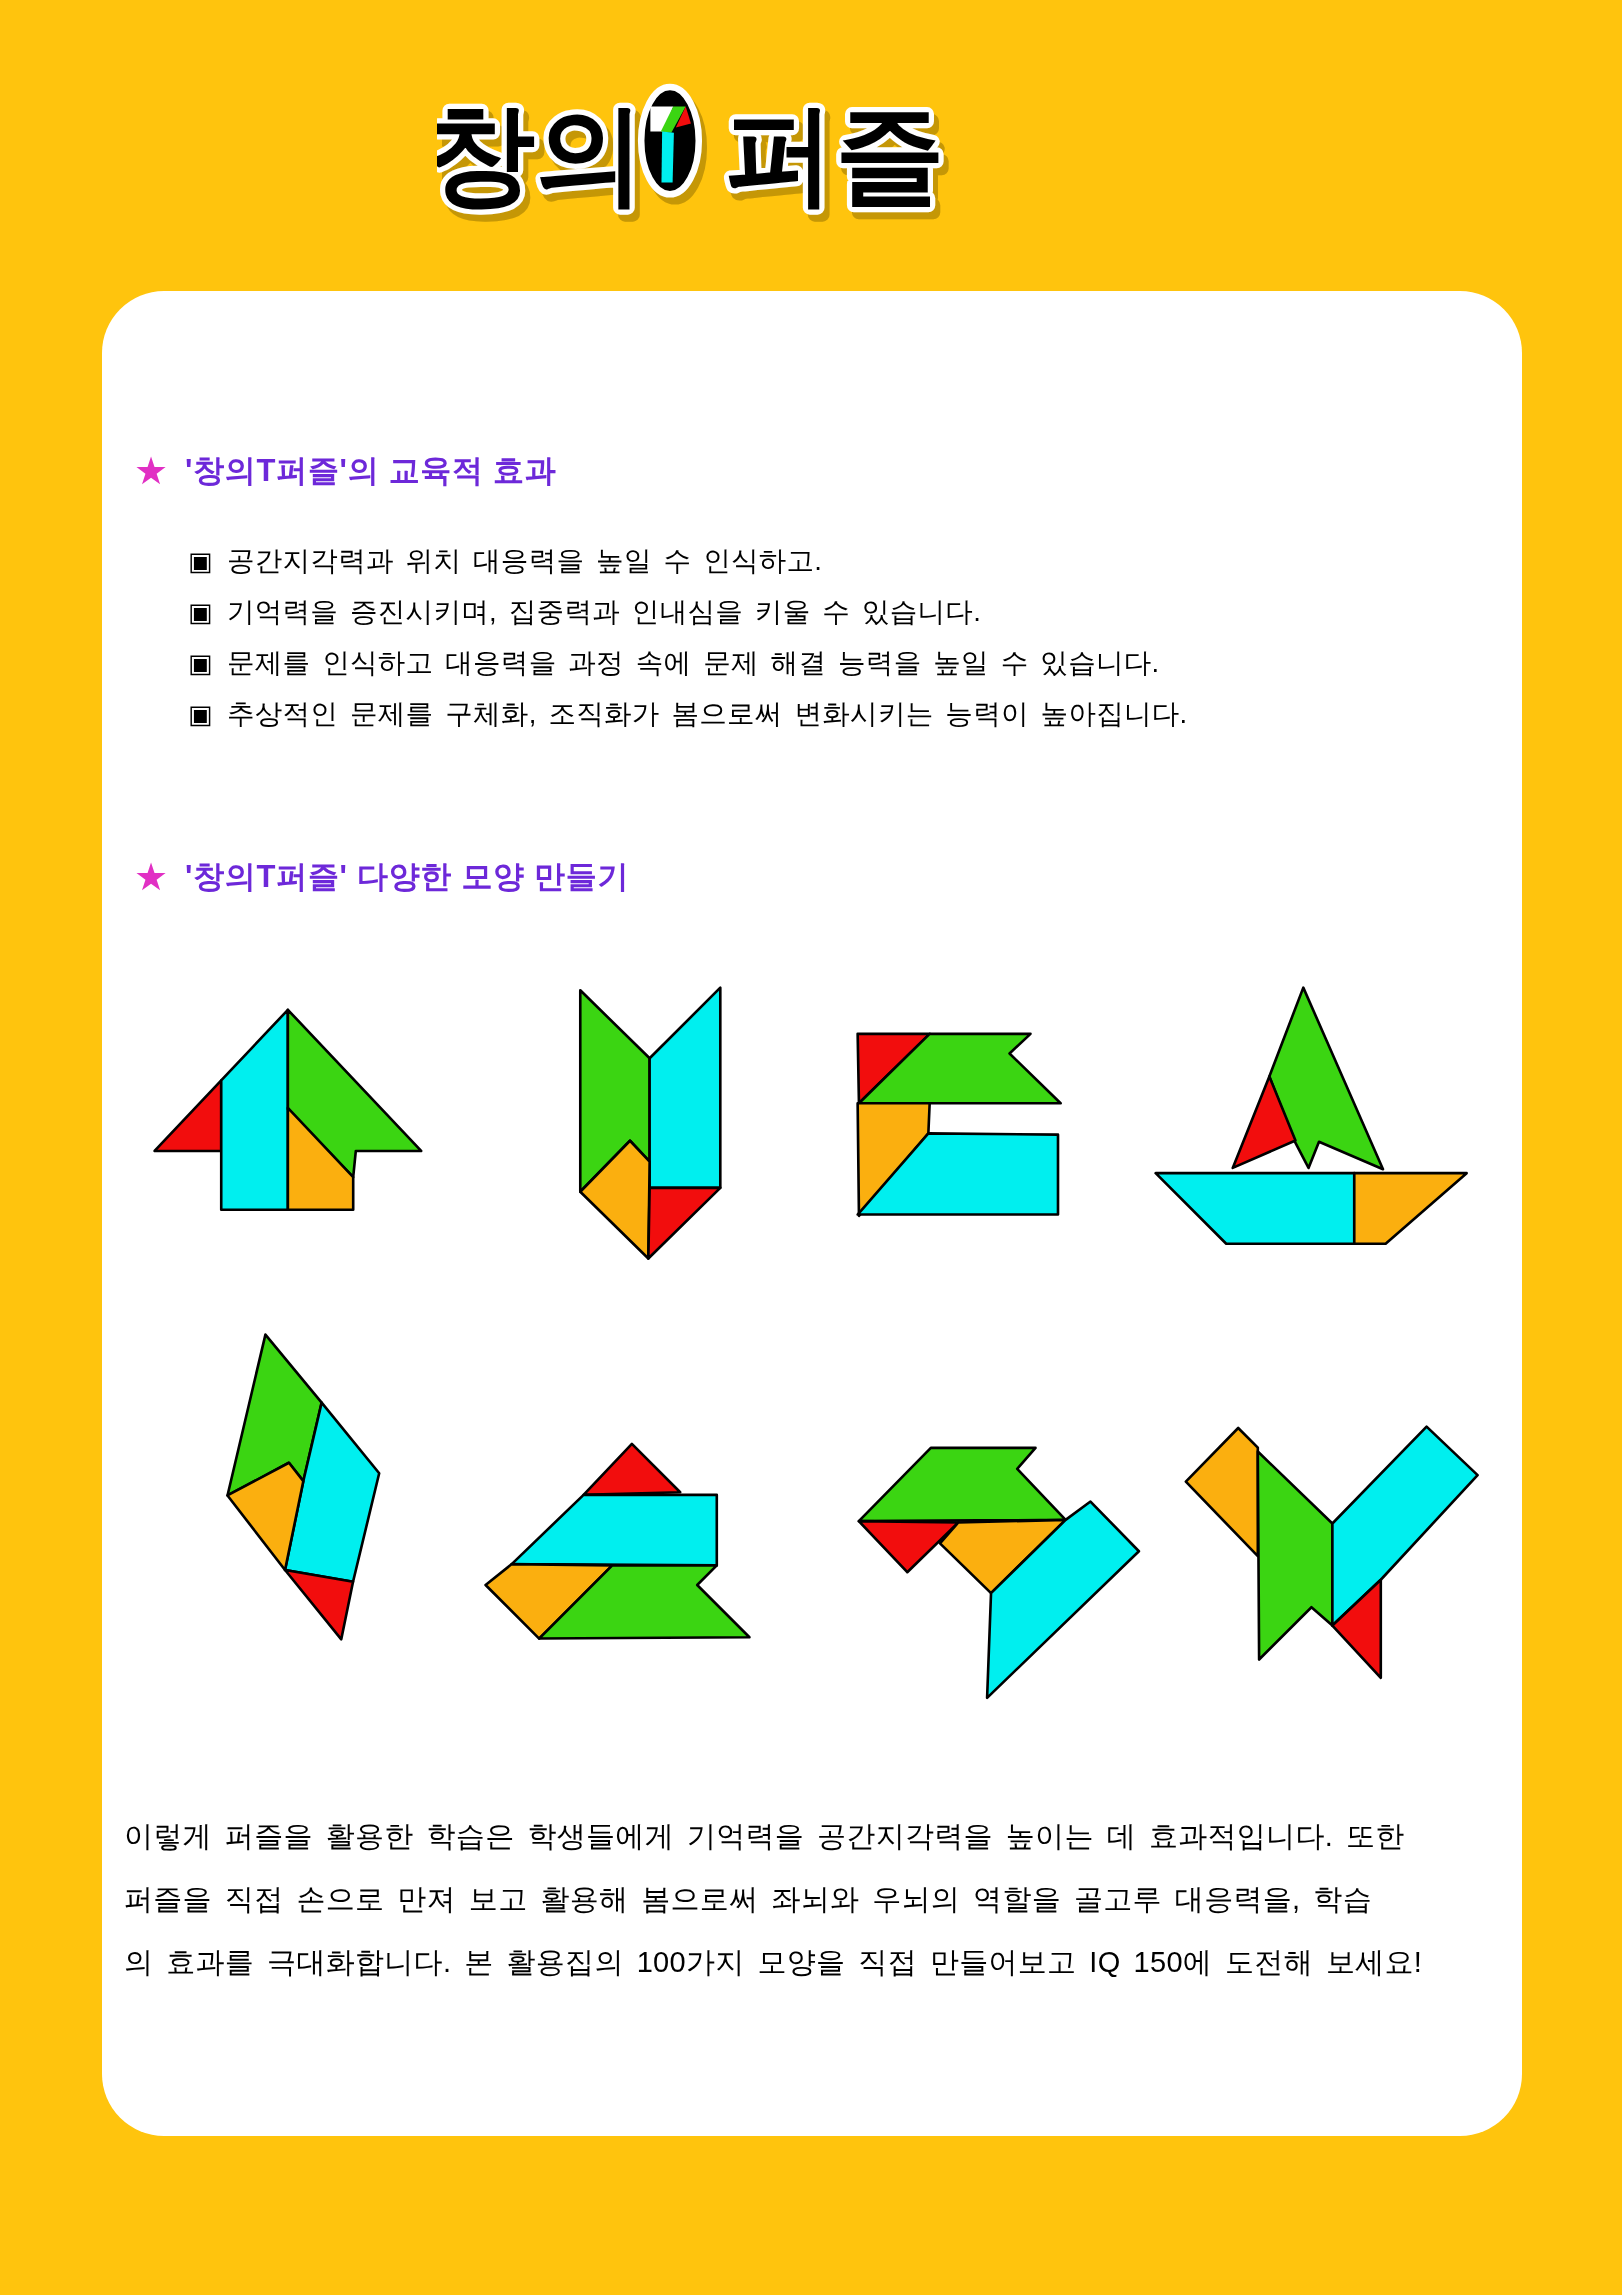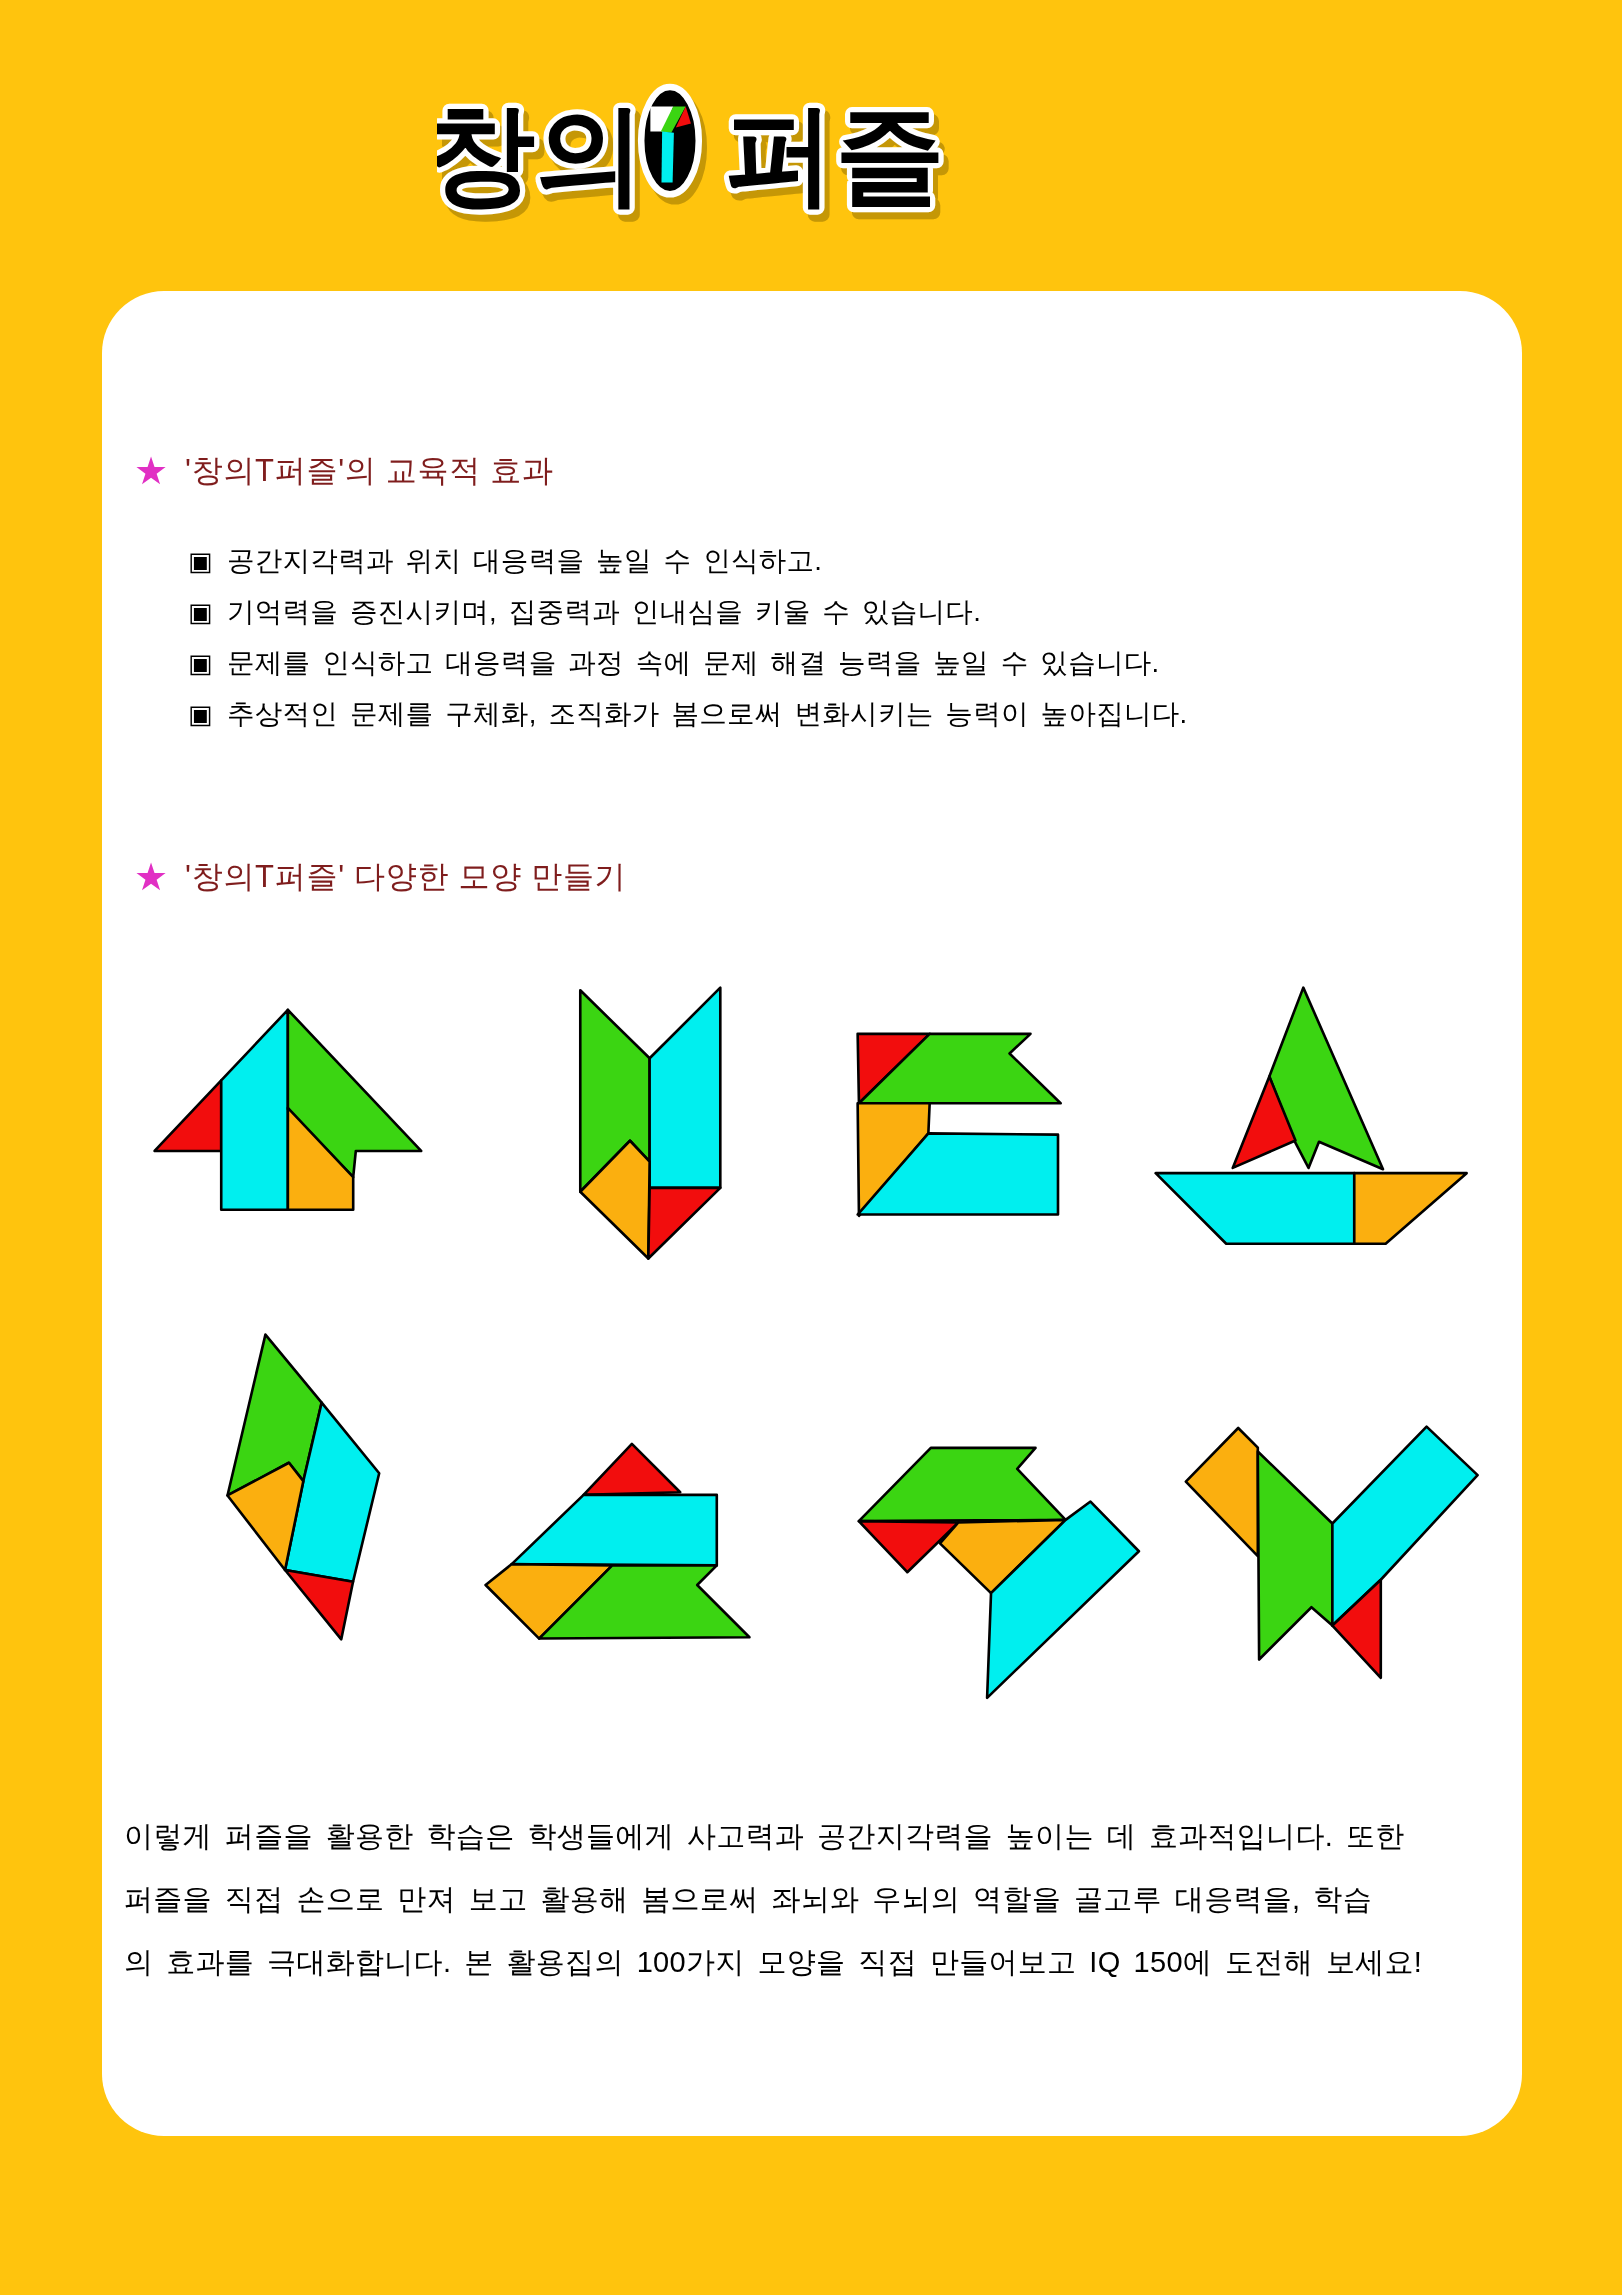--- a/index.html
+++ b/index.html
@@ -10,21 +10,21 @@
   #logo{position:absolute;left:0;top:75px;width:1390px;height:164px;display:flex;justify-content:center;align-items:center;}
   #logo svg{filter:drop-shadow(5.9px 7.2px 0 rgba(140,105,0,0.50));}
   .logo-text{font-family:"Liberation Sans","DejaVu Sans",sans-serif;font-weight:bold;}
 
   
   #card{position:absolute;left:102px;top:291px;width:1420px;height:1845px;background:var(--c-card,#fff);border-radius:62px;}
 
   
   .section-heading{position:absolute;display:flex;align-items:center;gap:17px;}
   .star{color:var(--c-star,#E130C4);font-size:38px;line-height:1;}
-  .heading-text{color:#7f1d1d;font-size:31px;font-weight:normal;letter-spacing:0.7px;}
+  .heading-text{color:#6d28d9;font-size:31px;font-weight:bold;letter-spacing:0.7px;}
 
   #heading-effects{left:134px;top:450px;}
   #heading-shapes{left:134px;top:856px;}
 
   
   #bullets{position:absolute;left:188px;top:535px;}
   .bullet-item{display:flex;align-items:center;height:51px;}
   .bullet-marker{font-size:26px;margin-right:14.4px;line-height:1;}
   .bullet-text{font-size:27.5px;color:#000;letter-spacing:0.3px;word-spacing:3.9px;}
 
@@ -150,19 +150,19 @@
         <svg viewBox="0 0 240 210">
           <polygon points="46,6 61,21 61,104 6,47" fill="#FBAF0F" stroke="#000" stroke-width="2" stroke-linejoin="round"></polygon>
           <polygon points="61,24 118,79 118,157 102,143 62,183" fill="#3BD512" stroke="#000" stroke-width="2" stroke-linejoin="round"></polygon>
           <polygon points="118,79 190,5 229,42 155,122 118,157" fill="#00EFEF" stroke="#000" stroke-width="2" stroke-linejoin="round"></polygon>
           <polygon points="155,122 118,157 155,197" fill="#F20D0D" stroke="#000" stroke-width="2" stroke-linejoin="round"></polygon>
         </svg>
       </div>
     </div>
 
   <div id="footer-par">
-    <div class="par-line">이렇게 퍼즐을 활용한 학습은 학생들에게 사고력과 공간지각력을 높이는 데 효과적입니다. 또한</div>
+    <div class="par-line">이렇게 퍼즐을 활용한 학습은 학생들에게 기억력을 공간지각력을 높이는 데 효과적입니다. 또한</div>
     <div class="par-line">퍼즐을 직접 손으로 만져 보고 활용해 봄으로써 좌뇌와 우뇌의 역할을 골고루 대응력을, 학습</div>
     <div class="par-line">의 효과를 극대화합니다. 본 활용집의 100가지 모양을 직접 만들어보고 IQ 150에 도전해 보세요!</div>
   </div>
 
 </div>
 
 
 </body></html>

